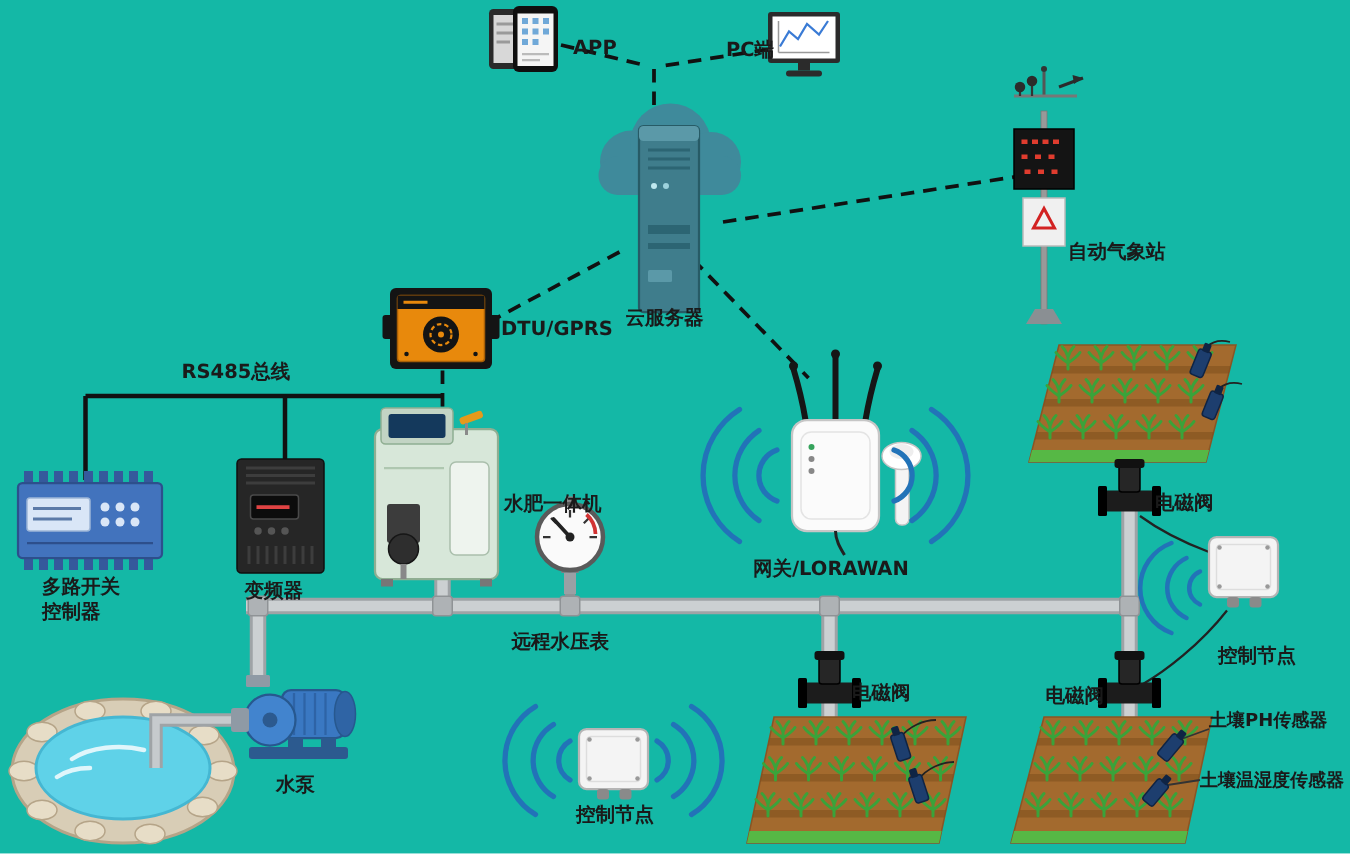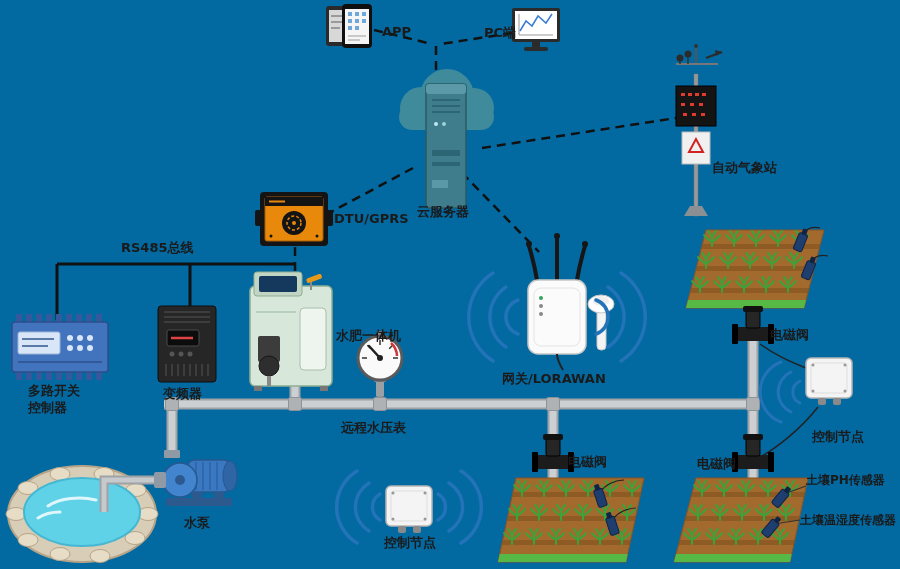--- a/index.html
+++ b/index.html
@@ -1,17 +1,17 @@
 <!DOCTYPE html>
 <html><head>
 <meta charset="utf-8">
 <style>
   html,body { margin:0; padding:0; background:#ffffff; }
   .canvas {
-    position:relative; width:900px; height:569px; background:#0369a1;
+    position:relative; width:900px; height:569px; background:#14b8a6;
     overflow:hidden; font-family:"DejaVu Sans", sans-serif;
   }
   svg { display:block; }
   text.lbl {
     font-family:"DejaVu Sans", sans-serif;
     font-size:13px; font-weight:bold; fill:#1a1a1a;
   }
   text.lbl-sm { font-size:12px; }
 </style>
 </head>

